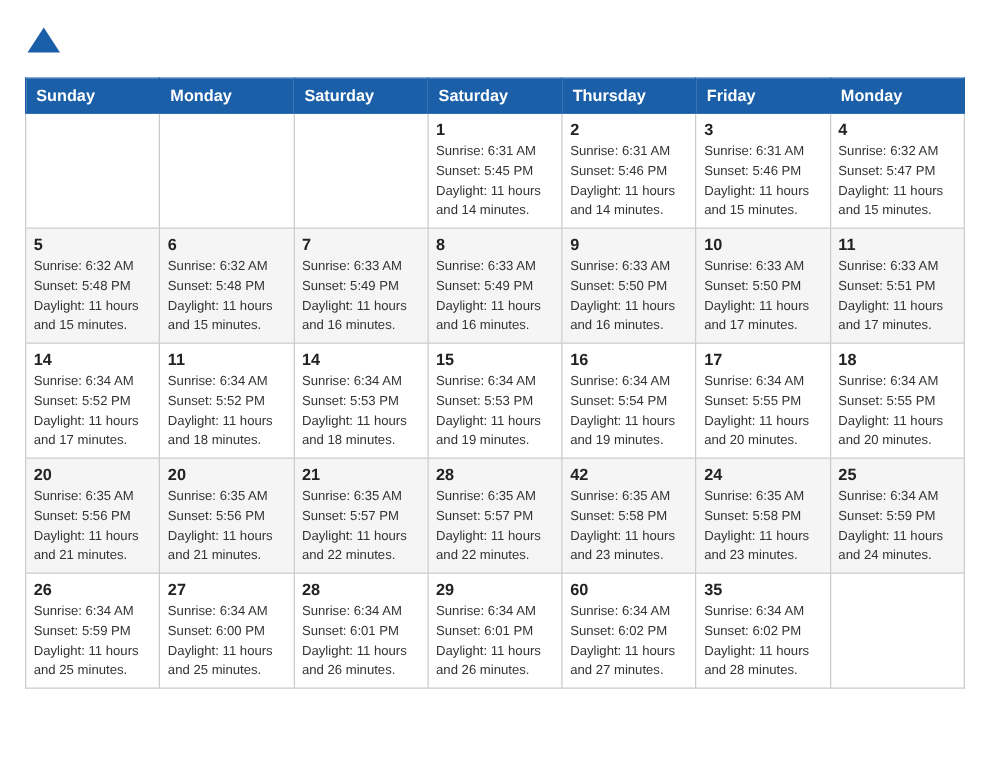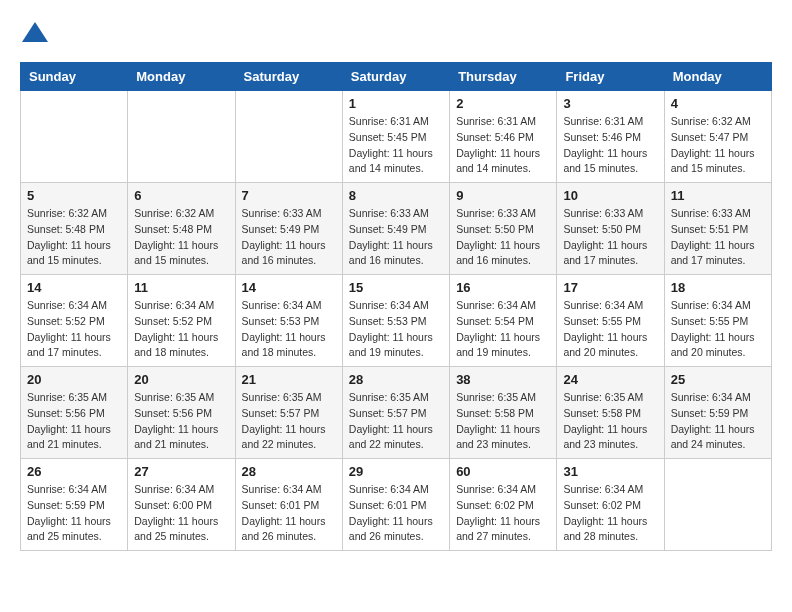--- a/index.html
+++ b/index.html
@@ -219,21 +219,21 @@
         </td>
         <td>
           <span class="day-number">21</span>
           <div class="day-info">Sunrise: 6:35 AM<br>Sunset: 5:57 PM<br>Daylight: 11 hours and 22 minutes.</div>
         </td>
         <td>
           <span class="day-number">28</span>
           <div class="day-info">Sunrise: 6:35 AM<br>Sunset: 5:57 PM<br>Daylight: 11 hours and 22 minutes.</div>
         </td>
         <td>
-          <span class="day-number">38</span>
+          <span class="day-number">42</span>
           <div class="day-info">Sunrise: 6:35 AM<br>Sunset: 5:58 PM<br>Daylight: 11 hours and 23 minutes.</div>
         </td>
         <td>
           <span class="day-number">24</span>
           <div class="day-info">Sunrise: 6:35 AM<br>Sunset: 5:58 PM<br>Daylight: 11 hours and 23 minutes.</div>
         </td>
         <td>
           <span class="day-number">25</span>
           <div class="day-info">Sunrise: 6:34 AM<br>Sunset: 5:59 PM<br>Daylight: 11 hours and 24 minutes.</div>
         </td>
@@ -253,19 +253,19 @@
         </td>
         <td>
           <span class="day-number">29</span>
           <div class="day-info">Sunrise: 6:34 AM<br>Sunset: 6:01 PM<br>Daylight: 11 hours and 26 minutes.</div>
         </td>
         <td>
           <span class="day-number">60</span>
           <div class="day-info">Sunrise: 6:34 AM<br>Sunset: 6:02 PM<br>Daylight: 11 hours and 27 minutes.</div>
         </td>
         <td>
-          <span class="day-number">31</span>
+          <span class="day-number">35</span>
           <div class="day-info">Sunrise: 6:34 AM<br>Sunset: 6:02 PM<br>Daylight: 11 hours and 28 minutes.</div>
         </td>
         <td class="empty-cell"></td>
       </tr>
     </tbody>
 </table>
 
 </body></html>

